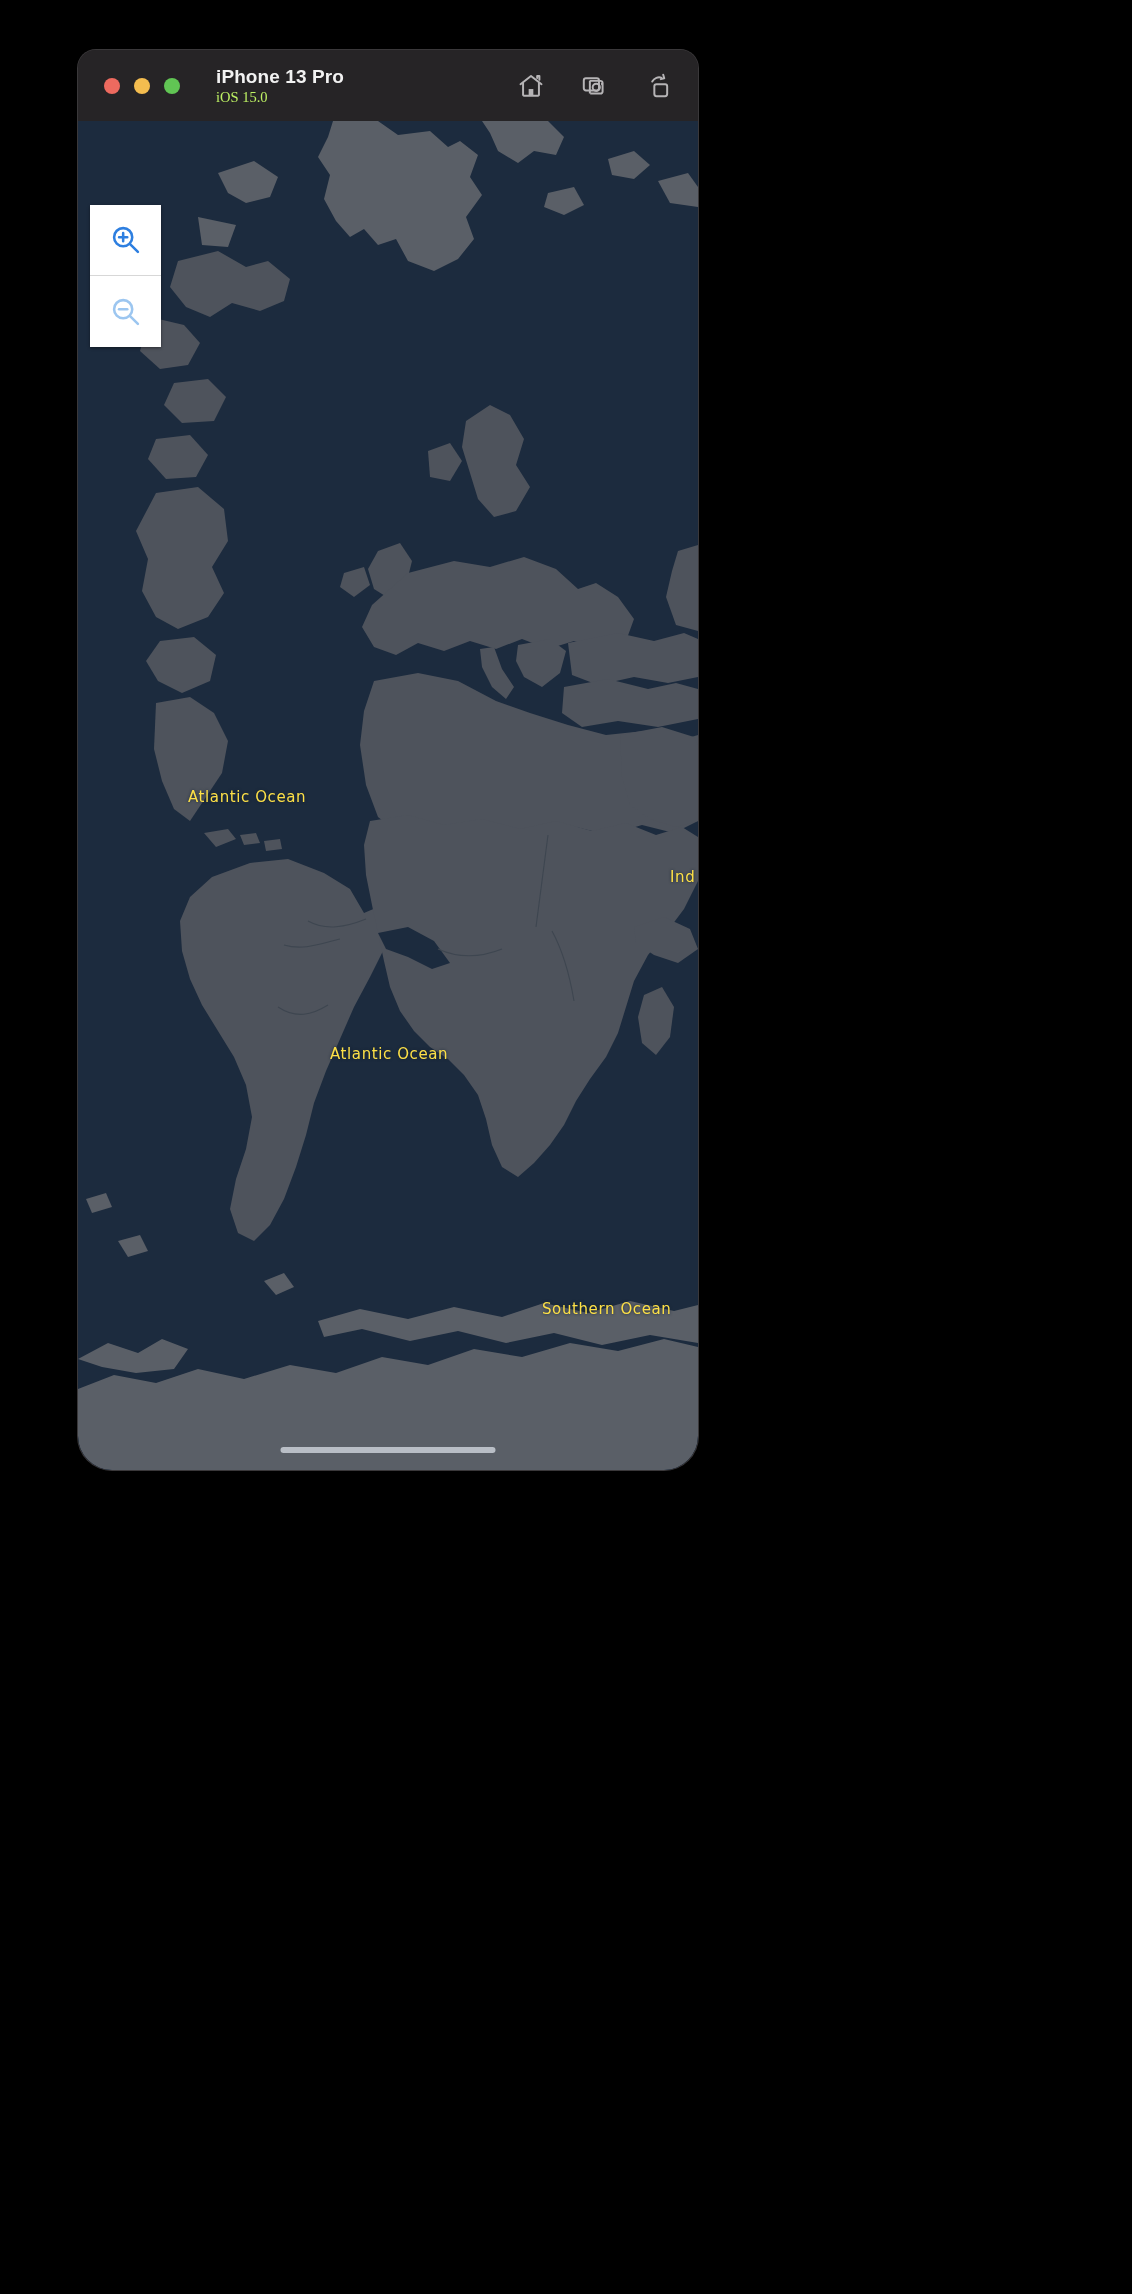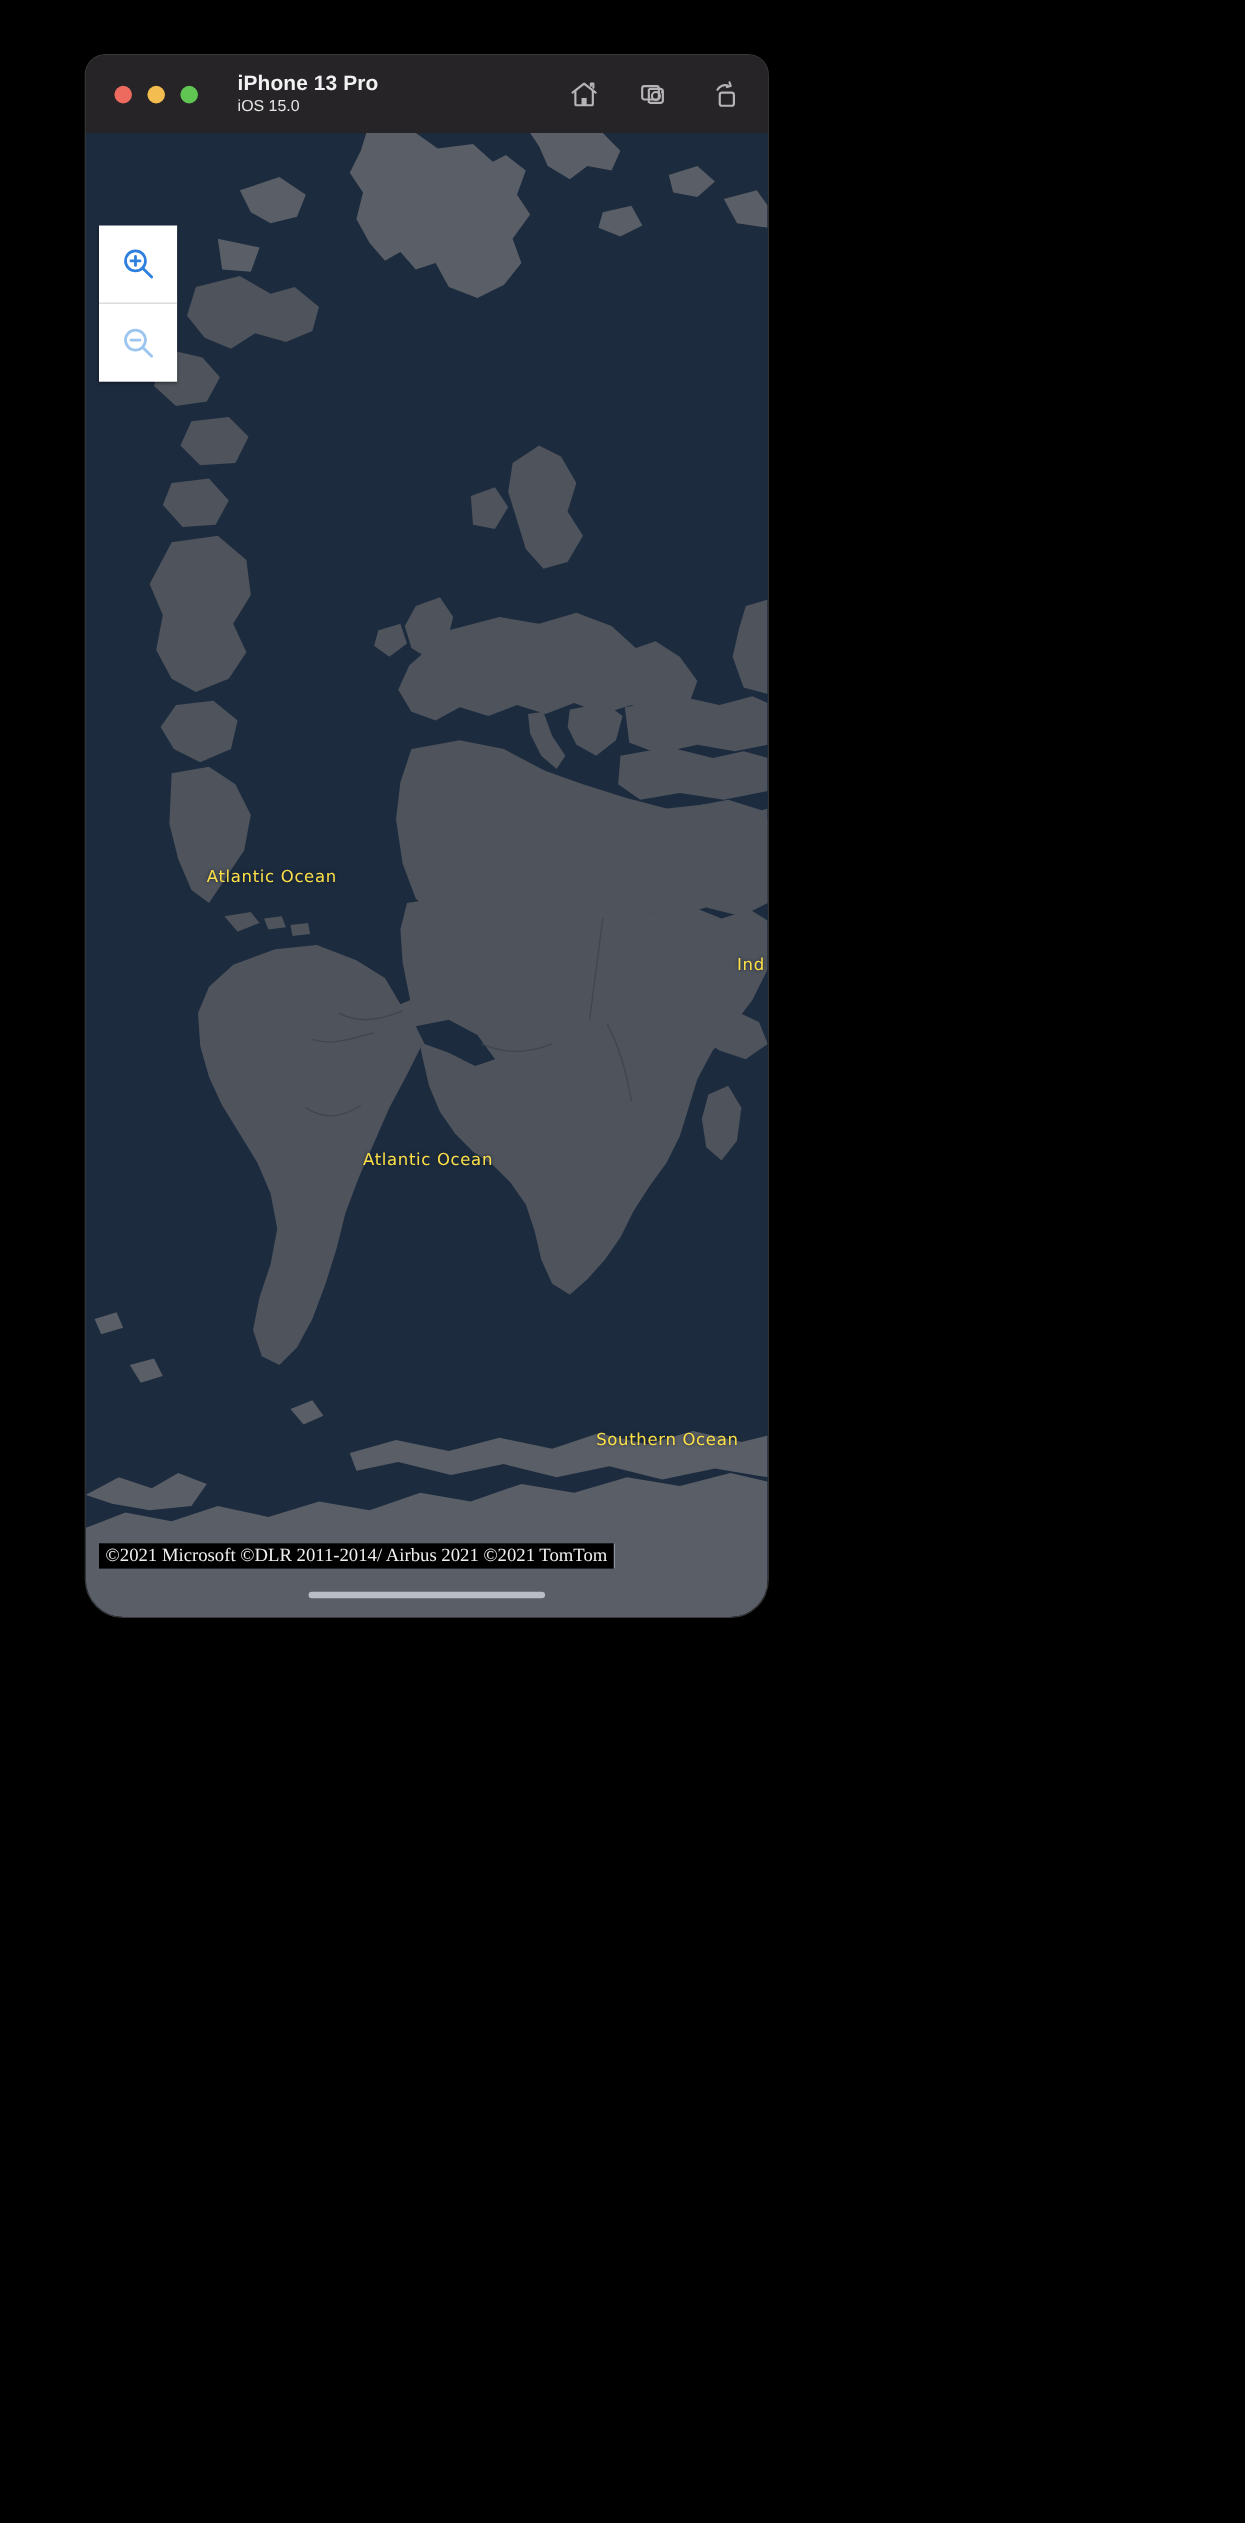--- a/index.html
+++ b/index.html
@@ -38,22 +38,23 @@
   .dot.red{ background:#ed6a5f; }
   .dot.yellow{ background:#f4bd4f; }
   .dot.green{ background:#61c554; }
 
   .titletext{ margin-left:36px; line-height:1.12; }
   .device-name{
     color:#f2f2f2; font-size:19px; font-weight:bold;
     letter-spacing:.1px;
   }
   .device-os{
-    color:#e5e5e5; font-size:14.5px; font-weight:normal;
+    color:#bef264; font-size:14.5px; font-weight:normal;
     margin-top:2px;
+    font-family:Liberation Serif, serif;
   }
 
   .tb-actions{
     position:absolute; right:22px; top:0; height:71px;
     display:flex; align-items:center; gap:30px;
   }
   .tb-btn{
     width:34px; height:34px;
     display:flex; align-items:center; justify-content:center;
     cursor:pointer;
@@ -345,18 +346,17 @@
           <span>
             <svg width="34" height="34" viewBox="0 0 24 24" fill="none" stroke="#9cc6f0" stroke-width="1.8" stroke-linecap="round">
               <circle cx="10" cy="10" r="6.4"></circle>
               <path d="M7.1 10h5.8"></path>
               <path d="M14.7 14.7 20.4 20.4"></path>
             </svg>
           </span>
         </div>
       </div>
 
-      <div class="attrib">©2021 Microsoft ©DLR 2011-2014/ Airbus 2021 ©2021 TomTom</div>
 
       <div class="home-ind"></div>
     </div>
   </div>
 </div>
 
 </body></html>

